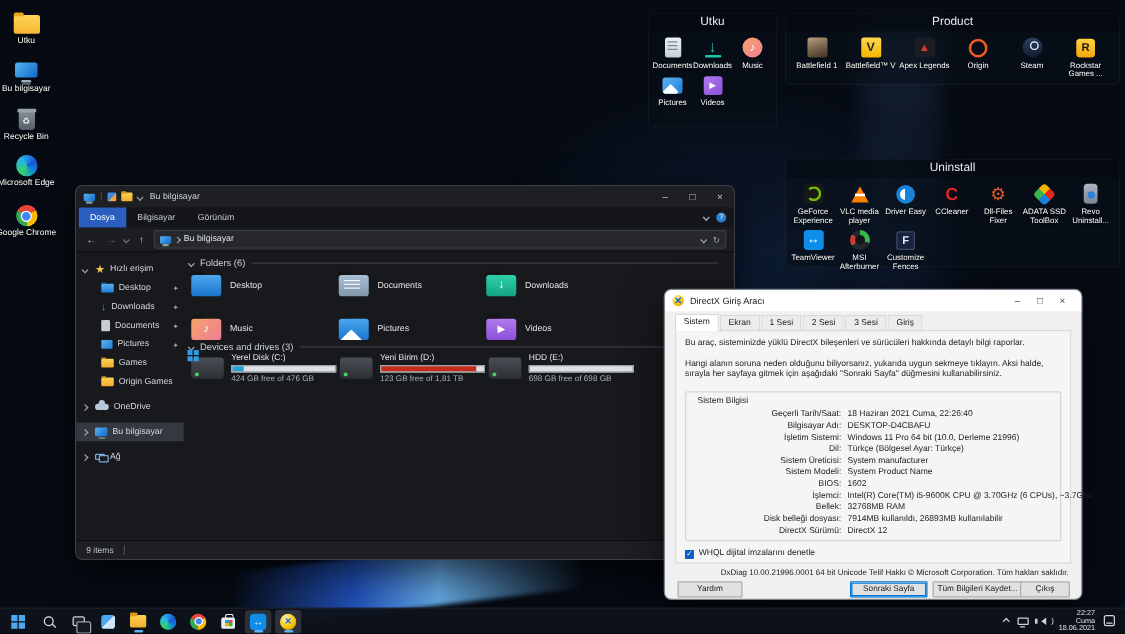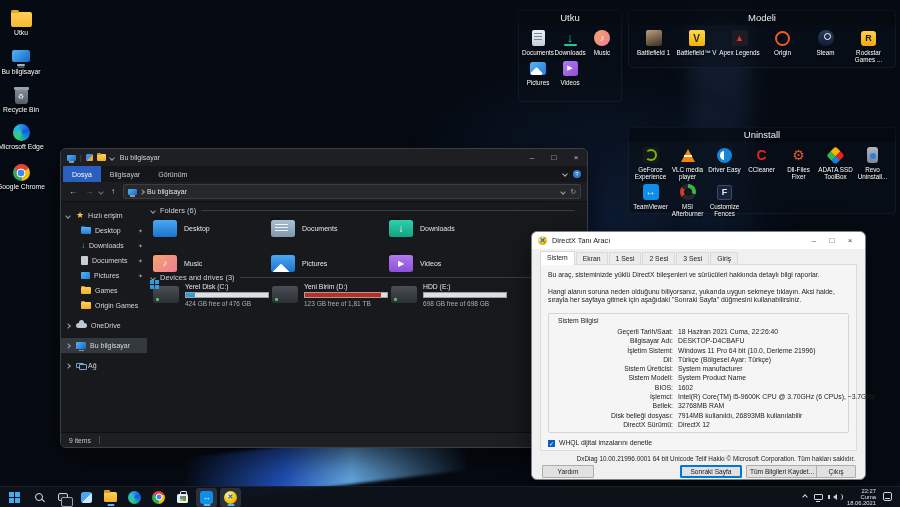--- a/index.html
+++ b/index.html
@@ -300,21 +300,21 @@
       <div class="fitem">
           <div class="fic">
             <div class="g-vid"></div>
           </div>
           <div class="flb">Videos</div>
         </div>
     </div>
   </div>
 
   <div class="fence fence-oyunlar" style="left:628px;top:10px;width:268px;height:58px">
-    <div class="ftitle">Modeli</div>
+    <div class="ftitle">Product</div>
     <div class="fbody">
       <div class="fitem">
           <div class="fic">
             <div class="g-bf1"></div>
           </div>
           <div class="flb">Battlefield 1</div>
         </div>
       <div class="fitem">
           <div class="fic">
             <div class="g-bfv"></div>
@@ -596,21 +596,21 @@
     </div>
     <div class="ex-status">
       <span>9 items</span>
       <span class="vline"></span>
     </div>
   </div>
 
   <div class="win dxdiag">
     <div class="dx-titlebar">
       <div class="g-dx" style="width:9px;height:9px;font-size:5px"></div>
-      <span>DirectX Tanı Aracı</span>
+      <span>DirectX Giriş Aracı</span>
       <div class="dx-wbtns">
         <div class="wb">–</div>
         <div class="wb">□</div>
         <div class="wb">×</div>
       </div>
     </div>
     <div class="dx-tabs">
       <div class="dx-tab active">Sistem</div>
       <div class="dx-tab">Ekran</div>
       <div class="dx-tab">1 Sesi</div>

